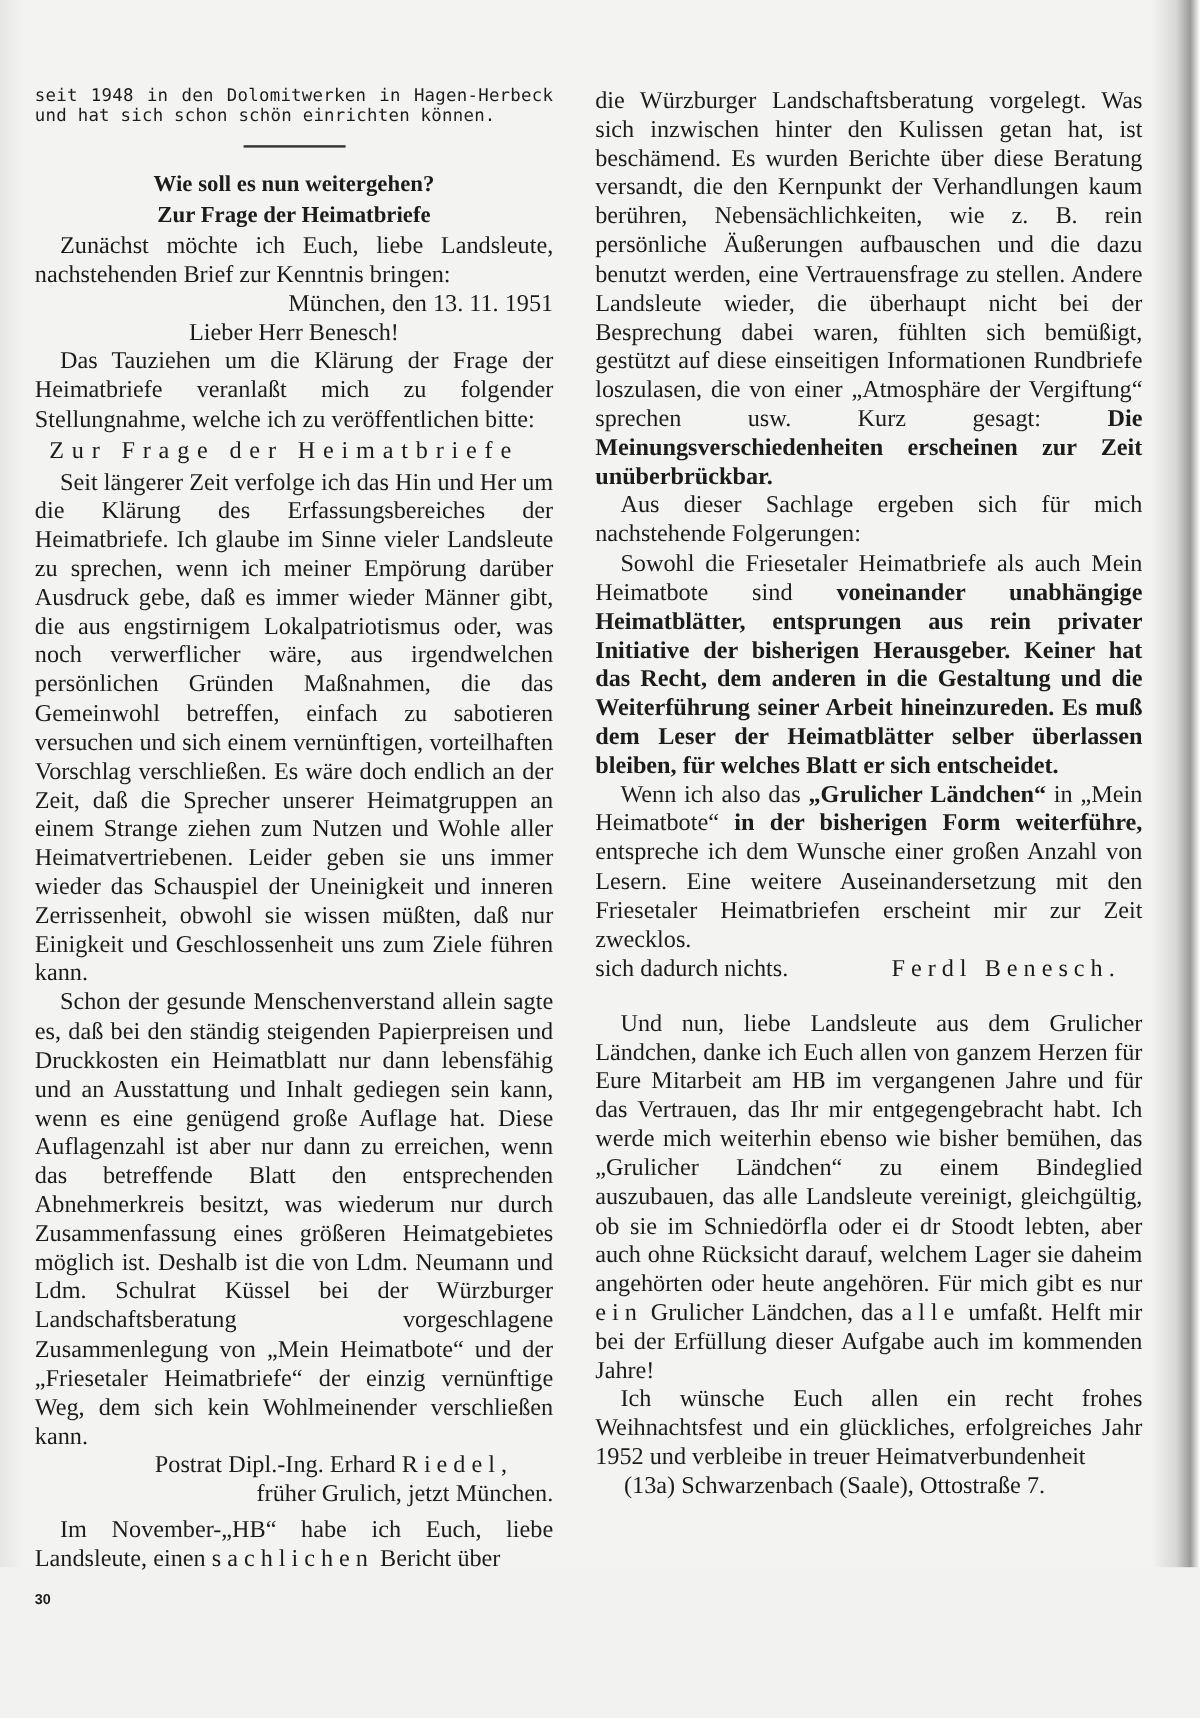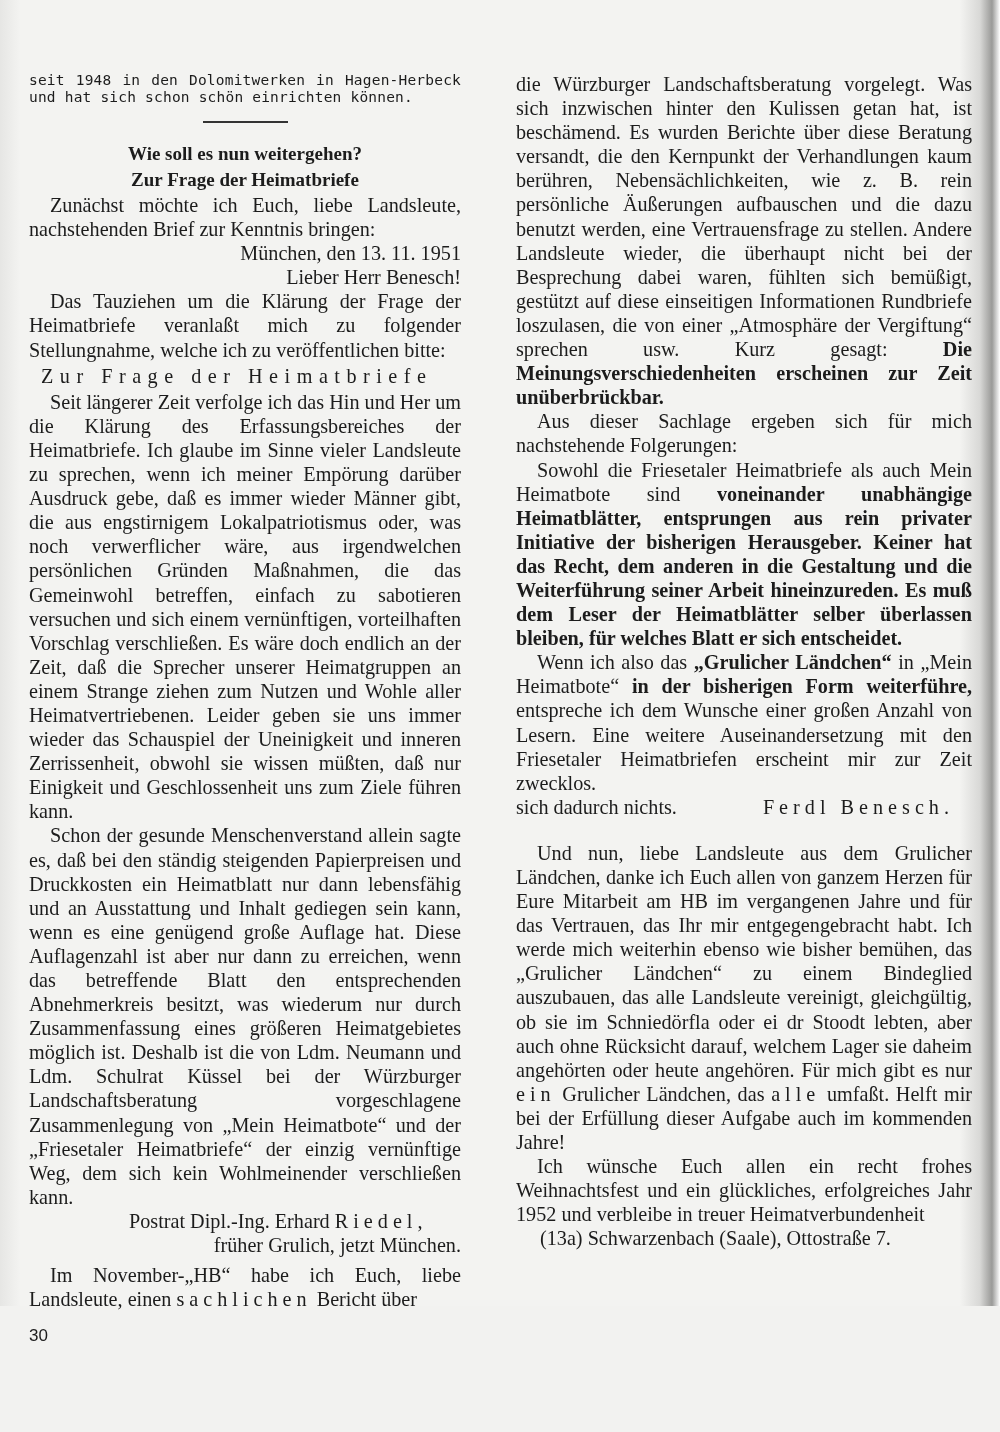--- a/index.html
+++ b/index.html
@@ -13,41 +13,41 @@
   .page {
     position: absolute; left: 0; top: 0; width: 1000px; height: 1306px;
     background: linear-gradient(to right, #e6e6e4 0px, #f3f3f1 20px, #f3f3f1 960px, #d8d8d6 980px, #9a9a98 992px, #ffffff 1000px);
   }
   .col {
     position: absolute; top: 72px; width: 432px;
     font-size: 20.2px; line-height: 24.1px;
     text-align: justify;
   }
   .col.left { left: 29px; }
-  .col.right { left: 516px; width: 456px; }
+  .col.right { left: 496px; width: 456px; }
   .p { margin: 0; text-indent: 21px; }
   .p.noindent { text-indent: 0; }
   .sans {
     font-family: "DejaVu Sans Mono", "Liberation Mono", monospace;
     font-size: 14.5px; line-height: 16.5px; text-indent: 0; letter-spacing: 0.2px;
   }
   .rule { width: 85px; height: 2px; background: #333; margin: 16px auto 18px auto; }
   .heading { font-weight: bold; text-align: center; font-size: 19px; line-height: 26px; margin: 0; text-indent: 0; }
   .right-align { text-align: right; text-indent: 0; margin: 0; }
-  .center { text-align: right; text-indent: 0; margin: 0; }
+  .center { text-align: center; text-indent: 0; margin: 0; }
   .spaced { letter-spacing: 6.5px; text-indent: 0; margin: 2px 0 2px 12px; text-align: left; }
   .sig { margin: 0 0 0 100px; text-indent: 0; text-align: left; }
   .sig2 { margin: 0 0 0 100px; text-indent: 0; text-align: right; }
   b { font-weight: bold; }
   .ls { letter-spacing: 5px; }
   .gap { height: 22px; }
   .pagenum {
     position: absolute; left: 29px; top: 1326px;
     font-family: "Liberation Sans", "DejaVu Sans", sans-serif;
-    font-weight: normal; font-size: 17px;
+    font-weight: bold; font-size: 12px;
   }
   .sigline { display: flex; justify-content: space-between; text-indent: 0; margin: 0; }
   .addr { margin: 0 0 0 24px; text-indent: 0; text-align: left; }
 </style>
 </head>
 <body>
 
 <div class="page">
 
   <div class="col left">

